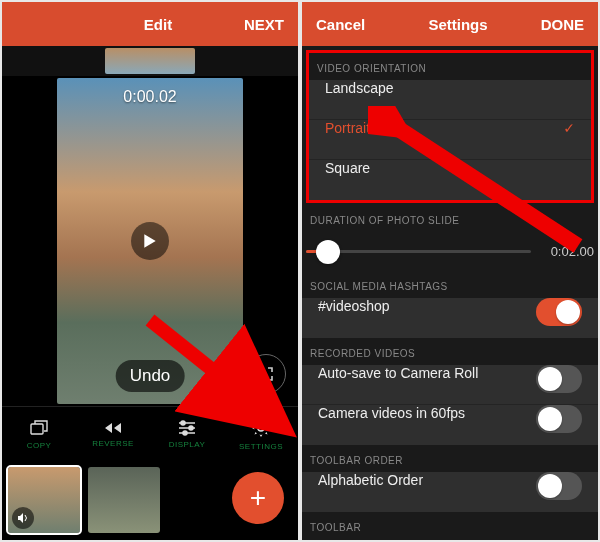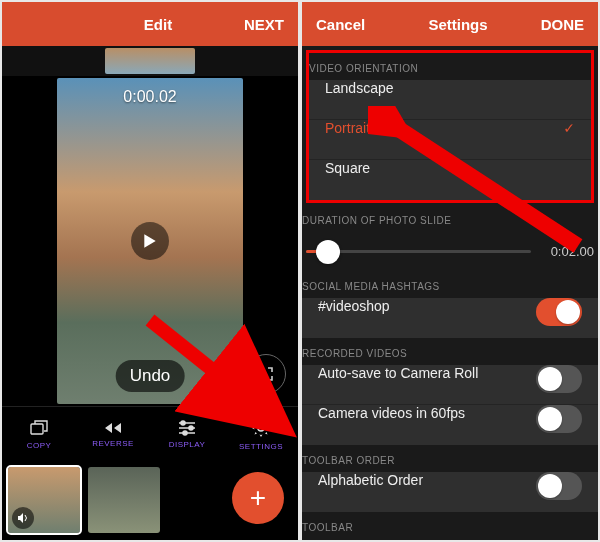--- a/index.html
+++ b/index.html
@@ -19,33 +19,33 @@
   .video { width: 186px; height: 326px; background: linear-gradient(#5a91b8 0%, #c89a6e 35%, #a47451 55%, #5a6e5c 75%, #6f7f6f 100%); border-radius:2px; position:relative; }
   .timecode { position:absolute; top:10px; left:50%; transform:translateX(-50%); color:#fff; font-size:16px; font-weight:500; text-shadow:0 1px 2px rgba(0,0,0,.5); }
   .playbtn { position:absolute; top:50%; left:50%; transform:translate(-50%,-50%); width:38px; height:38px; border-radius:50%; background:rgba(0,0,0,.5); display:flex; align-items:center; justify-content:center; }
   .playbtn svg { fill:#fff; }
   .actions { position:absolute; bottom:12px; left:50%; transform:translateX(-50%); display:flex; gap:10px; }
   .pill { background:rgba(0,0,0,.6); color:#fff; font-size:17px; padding:6px 14px; border-radius:18px; }
   .fsbtn { position:absolute; right:12px; bottom:12px; width:40px; height:40px; border-radius:50%; border:1.5px solid #666; display:flex; align-items:center; justify-content:center; }
   .fsbtn svg { stroke:#ccc; fill:none; }
 
   .toolbar { height:56px; background:#000; display:flex; border-top:1px solid #222; }
-  .toolbar .tool { flex:1; display:flex; flex-direction:column; align-items:center; justify-content:center; gap:4px; color:#8b5cf6; }
+  .toolbar .tool { flex:1; display:flex; flex-direction:column; align-items:center; justify-content:center; gap:4px; color:#15803d; }
   .toolbar .tool svg { stroke:#ddd; fill:none; }
   .toolbar .lbl { font-size:8px; letter-spacing:.5px; }
 
   .cliprow { height:76px; background:#000; display:flex; align-items:center; padding:0 6px; gap:8px; position:relative; }
   .clip { width:72px; height:66px; border-radius:3px; background:linear-gradient(#c89a6e,#6f7f6f); position:relative; }
   .clip.sel { outline:2px solid #fff; }
   .clip .mute { position:absolute; bottom:4px; left:4px; width:22px; height:22px; border-radius:50%; background:rgba(0,0,0,.55); display:flex; align-items:center; justify-content:center; }
   .clip2 { width:72px; height:66px; border-radius:3px; background:linear-gradient(#5a6458,#8a9278); }
   .fab { position:absolute; right:14px; bottom:14px; width:52px; height:52px; border-radius:50%; background:#e24f2e; display:flex; align-items:center; justify-content:center; color:#fff; font-size:28px; font-weight:300; box-shadow:0 2px 6px rgba(0,0,0,.4); }
 
   
-  .section-hdr { color:#888; font-size:10px; letter-spacing:.5px; padding:10px 0 6px; background:#1a1a1a; }
+  .section-hdr { color:#888; font-size:10px; letter-spacing:.5px; padding:10px 8px 6px; background:#1a1a1a; }
   .group { background:#2f2f2f; }
   .row { height:40px; display:flex; justify-content:space-between; padding:0 16px; color:#eee; font-size:14px; border-bottom:1px solid #242424; }
   .row:last-child { border-bottom:none; }
   .row.sel { color:#e24f2e; }
   .check { color:#e24f2e; font-size:14px; }
   .hilite { border:3px solid #e00; margin:4px 4px 2px 4px; }
 
   .slider-row { padding:12px 4px; background:#1a1a1a; display:flex; align-items:center; gap:20px; }
   .track { flex:1; height:3px; background:#444; border-radius:2px; position:relative; }
   .track .fill { position:absolute; left:0; top:0; bottom:0; width:10%; background:#e24f2e; border-radius:2px; }

